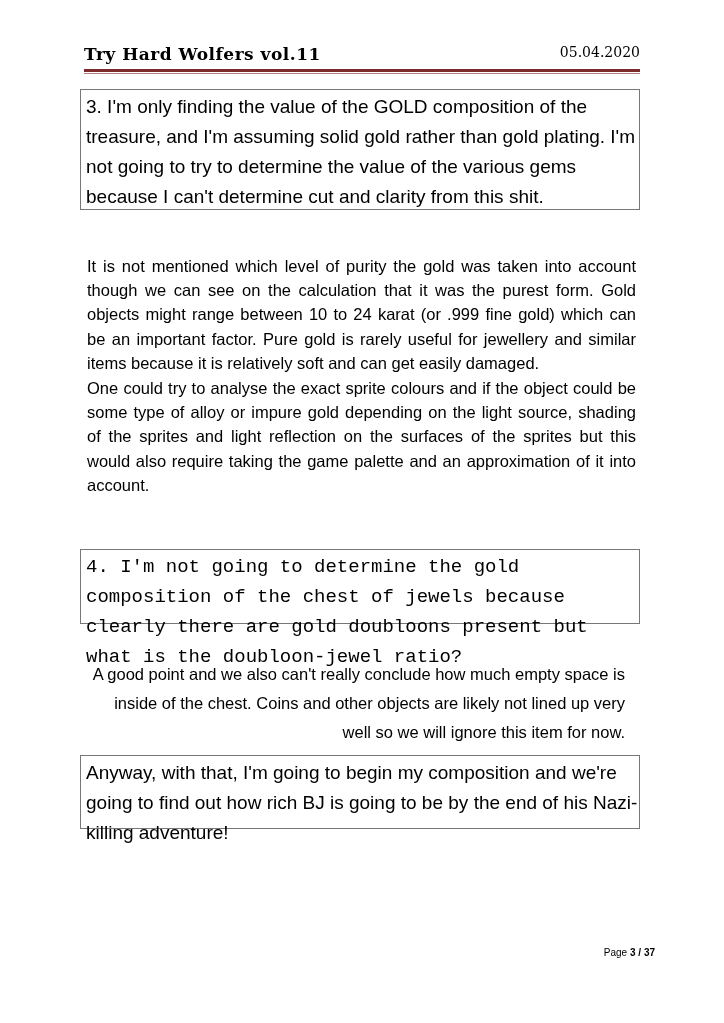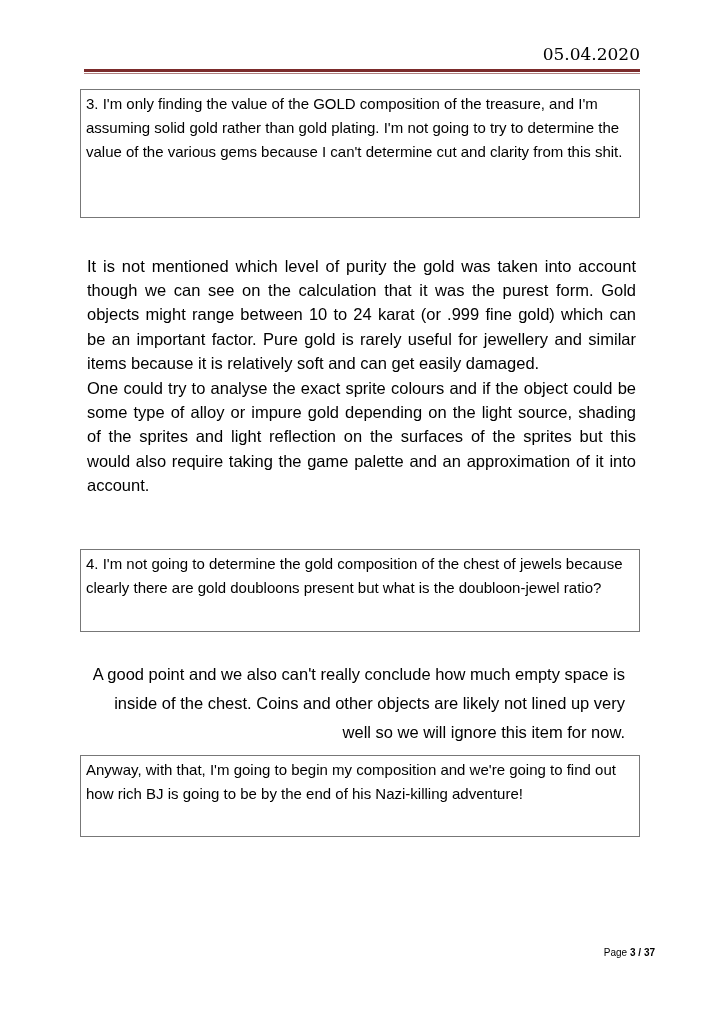--- a/index.html
+++ b/index.html
@@ -1,47 +1,48 @@
 <!DOCTYPE html>
 <html><head>
 <meta charset="utf-8">
 <style>
   html, body { margin:0; padding:0; background:#fff; }
   body { width:724px; height:1023px; position:relative; overflow:hidden; font-family:"Liberation Sans", sans-serif; color:#000; }
   .header { position:absolute; left:84px; top:44px; width:556px; height:24px; }
   .header-title { position:absolute; left:0; top:0; font-family:"DejaVu Serif", serif; font-size:17px; font-weight:bold; letter-spacing:0.5px; }
-  .header-date { position:absolute; right:0; top:0; font-family:"DejaVu Serif", serif; font-size:17px; }
+  .header-date { position:absolute; right:0; top:0; font-family:"DejaVu Serif", serif; font-size:14px; }
   .rule-thick { position:absolute; left:84px; top:69px; width:556px; height:3px; background:#7b2b2b; }
   .rule-thin { position:absolute; left:84px; top:73px; width:556px; height:1px; background:#b08080; }
-  .box { position:absolute; left:80px; width:549px; border:1px solid #777; padding:2px 0 8px 5px; font-size:15px; line-height:24px; }
+  .box { position:absolute; left:80px; width:549px; border:1px solid #777; padding:2px 0 0 5px; font-size:19px; line-height:30px; }
   .para { position:absolute; left:86px; width:551px; font-size:16.5px; line-height:24.2px; text-align:justify; }
   .para p { margin:1px; }
   .p3 { line-height:29px; text-align:right; }
   .footer { position:absolute; right:69px; top:947px; font-size:10px; }
   .footer b { font-weight:bold; }
 </style>
 </head>
 <body>
 
 <div class="header">
+  <span class="header-title">Try Hard Wolfers vol.11</span>
   <span class="header-date">05.04.2020</span>
 </div>
 <div class="rule-thick"></div>
 <div class="rule-thin"></div>
 
 <div class="box" style="top:89px; height:117px; width:553px;">
   <span>3. I'm only finding the value of the GOLD composition of the treasure, and I'm assuming solid gold rather than gold plating. I'm not going to try to determine the value of the various gems because I can't determine cut and clarity from this shit.</span>
 </div>
 
 <div class="para" style="top:253px;">
   <p>It is not mentioned which level of purity the gold was taken into account though we can see on the calculation that it was the purest form. Gold objects might range between 10 to 24 karat (or .999 fine gold) which can be an important factor. Pure gold is rarely useful for jewellery and similar items because it is relatively soft and can get easily damaged.</p>
   <p>One could try to analyse the exact sprite colours and if the object could be some type of alloy or impure gold depending on the light source, shading of the sprites and light reflection on the surfaces of the sprites but this would  also require taking the game palette and an approximation of it into account.</p>
 </div>
 
-<div class="box" style="top:549px; height:71px; width:553px;">
+<div class="box" style="top:549px; height:71px; width:553px;font-family:Liberation Mono, monospace;">
   <span>4. I'm not going to determine the gold composition of the chest of jewels because clearly there are gold doubloons present but what is the doubloon-jewel ratio?</span>
 </div>
 
 <div class="para p3" style="top:659px; width:540px;">
   <p>A good point and we also can't really conclude how much empty space is inside of the chest. Coins and other objects are likely not lined up very well so we will ignore this item for now.</p>
 </div>
 
 <div class="box" style="top:755px; height:70px; width:553px;">
   <span>Anyway, with that, I'm going to begin my composition and we're going to find out how rich BJ is going to be by the end of his Nazi-killing adventure!</span>
 </div>

